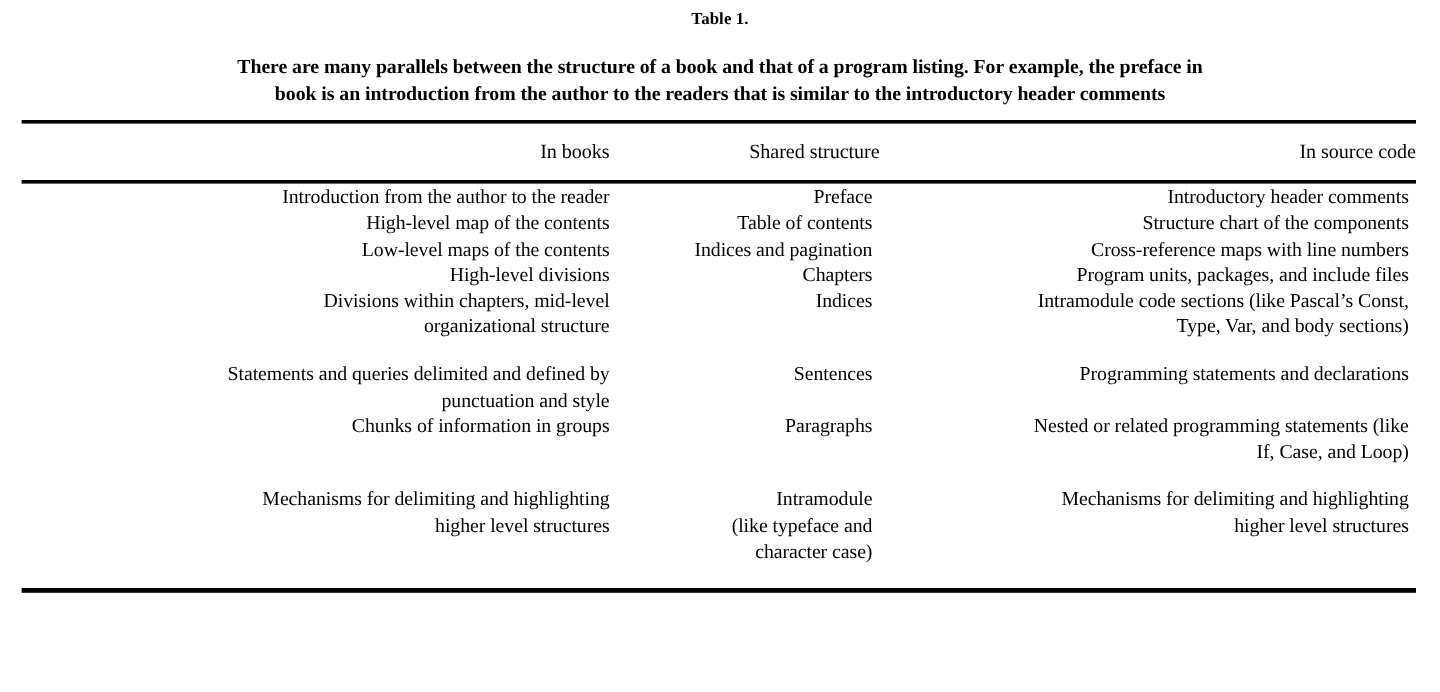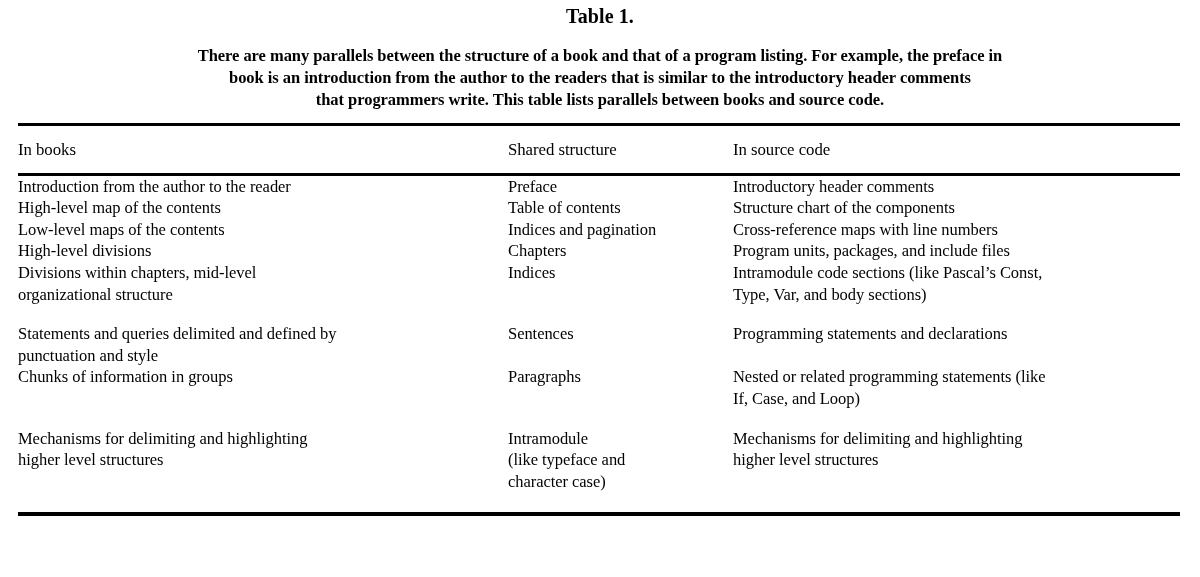--- a/index.html
+++ b/index.html
@@ -22,21 +22,21 @@
     box-sizing: border-box;
   }
 
   
   .caption-block {
     padding: 6px 52px 0 52px;
     text-align: center;
   }
   .table-number {
     font-weight: bold;
-    font-size: 20px;
+    font-size: 14px;
     line-height: 21px;
     letter-spacing: 0.1px;
   }
   .caption-body {
     font-weight: bold;
     font-size: 16.5px;
     line-height: 22.2px;
     letter-spacing: -0.05px;
     margin-top: 18px;
   }
@@ -66,21 +66,21 @@
     margin: 0 18px;
     table-layout: fixed;
     font-size: 16.5px;
   }
   table.parallels col.c1 { width: 490px; }
   table.parallels col.c2 { width: 225px; }
   table.parallels col.c3 { width: 447px; }
 
   table.parallels th,
   table.parallels td {
-    text-align: left;
+    text-align: right;
     vertical-align: top;
     padding: 0;
     font-weight: normal;
     letter-spacing: -0.05px;
   }
 
   .head-row th {
     height: 47px;
     line-height: 47px;
     font-size: 16.8px;
@@ -108,21 +108,20 @@
 </head>
 <body>
 
 <div class="page">
 
   <div class="caption-block">
     <div class="table-number">Table 1.</div>
     <div class="caption-body">
       <span class="caption-line">There are many parallels between the structure of a book and that of a program listing. For example, the preface in</span>
       <span class="caption-line">book is an introduction from the author to the readers that is similar to the introductory header comments</span>
-      <span class="caption-line">that programmers write. This table lists parallels between books and source code.</span>
     </div>
   </div>
 
   <div class="rule-area">
     <div class="rule rule-top"></div>
   </div>
 
   <table class="parallels">
     <colgroup>
         <col class="c1">

